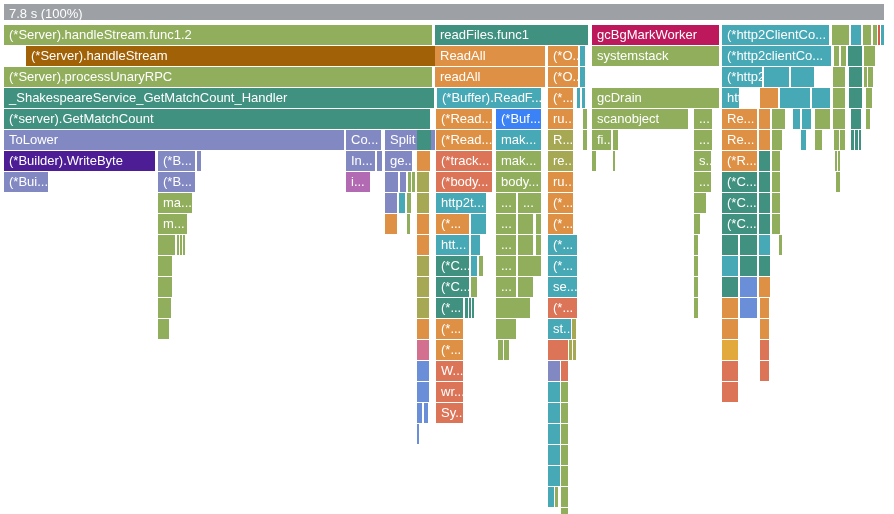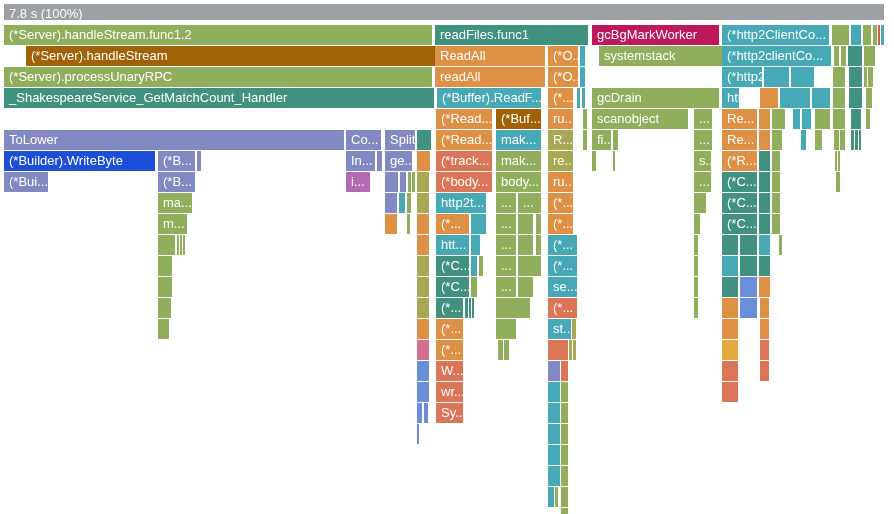--- a/index.html
+++ b/index.html
@@ -32,21 +32,21 @@
     <div class="cell tiny" style="left: 832px; top: 25px; width: 17px; height: 20px; background: rgb(144, 174, 91);"></div>
     <div class="cell tiny" style="left: 851px; top: 25px; width: 10px; height: 20px; background: rgb(71, 168, 182);"></div>
     <div class="cell tiny" style="left: 863px; top: 25px; width: 8px; height: 20px; background: rgb(144, 174, 91);"></div>
     <div class="cell tiny" style="left: 873px; top: 25px; width: 4px; height: 20px; background: rgb(144, 174, 91);"></div>
     <div class="cell tiny" style="left: 878px; top: 25px; width: 2px; height: 20px; background: rgb(220, 89, 71);"></div>
     <div class="cell tiny" style="left: 881px; top: 25px; width: 3px; height: 20px; background: rgb(71, 168, 182);"></div>
     <div class="cell" title="(*Server).handleStream" style="left: 4px; top: 46px; width: 428px; height: 20px; background: #a16207; margin-left: 22px;">(*Server).handleStream</div>
     <div class="cell" title="ReadAll" style="left: 435px; top: 46px; width: 110px; height: 20px; background: rgb(222, 145, 68);">ReadAll</div>
     <div class="cell" title="(*O..." style="left: 548px; top: 46px; width: 30px; height: 20px; background: rgb(222, 145, 68);">(*O...</div>
     <div class="cell tiny" style="left: 580px; top: 46px; width: 5px; height: 20px; background: rgb(71, 168, 182);"></div>
-    <div class="cell" title="systemstack" style="left: 592px; top: 46px; width: 127px; height: 20px; background: rgb(144, 174, 91); margin-left: 7px;">systemstack</div>
+    <div class="cell" title="systemstack" style="left: 592px; top: 46px; width: 127px; height: 20px; background: rgb(144, 174, 91);">systemstack</div>
     <div class="cell" title="(*http2clientCo..." style="left: 722px; top: 46px; width: 109px; height: 20px; background: rgb(71, 168, 182);">(*http2clientCo...</div>
     <div class="cell tiny" style="left: 834px; top: 46px; width: 5px; height: 20px; background: rgb(144, 174, 91);"></div>
     <div class="cell tiny" style="left: 841px; top: 46px; width: 5px; height: 20px; background: rgb(144, 174, 91);"></div>
     <div class="cell tiny" style="left: 848px; top: 46px; width: 14px; height: 20px; background: rgb(65, 145, 128);"></div>
     <div class="cell tiny" style="left: 864px; top: 46px; width: 11px; height: 20px; background: rgb(144, 174, 91);"></div>
     <div class="cell" title="(*Server).processUnaryRPC" style="left: 4px; top: 67px; width: 428px; height: 20px; background: rgb(144, 174, 91);">(*Server).processUnaryRPC</div>
     <div class="cell" title="readAll" style="left: 435px; top: 67px; width: 110px; height: 20px; background: rgb(222, 145, 68);">readAll</div>
     <div class="cell" title="(*O..." style="left: 548px; top: 67px; width: 30px; height: 20px; background: rgb(222, 145, 68);">(*O...</div>
     <div class="cell tiny" style="left: 580px; top: 67px; width: 5px; height: 20px; background: rgb(71, 168, 182);"></div>
     <div class="cell" title="(*http2Fr..." style="left: 722px; top: 67px; width: 40px; height: 20px; background: rgb(71, 168, 182);">(*http2Fr...</div>
@@ -62,57 +62,58 @@
     <div class="cell tiny" style="left: 577px; top: 88px; width: 3px; height: 20px; background: rgb(71, 168, 182);"></div>
     <div class="cell tiny" style="left: 582px; top: 88px; width: 3px; height: 20px; background: rgb(71, 168, 182);"></div>
     <div class="cell" title="gcDrain" style="left: 592px; top: 88px; width: 127px; height: 20px; background: rgb(144, 174, 91);">gcDrain</div>
     <div class="cell" title="htt..." style="left: 722px; top: 88px; width: 17px; height: 20px; background: rgb(71, 168, 182);">htt...</div>
     <div class="cell tiny" style="left: 760px; top: 88px; width: 18px; height: 20px; background: rgb(222, 145, 68);"></div>
     <div class="cell tiny" style="left: 780px; top: 88px; width: 30px; height: 20px; background: rgb(71, 168, 182);"></div>
     <div class="cell tiny" style="left: 812px; top: 88px; width: 18px; height: 20px; background: rgb(71, 168, 182);"></div>
     <div class="cell tiny" style="left: 833px; top: 88px; width: 12px; height: 20px; background: rgb(144, 174, 91);"></div>
     <div class="cell tiny" style="left: 849px; top: 88px; width: 13px; height: 20px; background: rgb(65, 145, 128);"></div>
     <div class="cell tiny" style="left: 866px; top: 88px; width: 6px; height: 20px; background: rgb(144, 174, 91);"></div>
+    <div class="cell" title="(*server).GetMatchCount" style="left: 4px; top: 109px; width: 426px; height: 20px; background: rgb(65, 145, 128);">(*server).GetMatchCount</div>
     <div class="cell" title="(*Read..." style="left: 436px; top: 109px; width: 56px; height: 20px; background: rgb(222, 145, 68);">(*Read...</div>
-    <div class="cell" title="(*Buf..." style="left: 496px; top: 109px; width: 45px; height: 20px; background: #a16207;">(*Buf...</div>
+    <div class="cell" title="(*Buf..." style="left: 496px; top: 109px; width: 45px; height: 20px; background: #3b82f6;">(*Buf...</div>
     <div class="cell" title="ru..." style="left: 548px; top: 109px; width: 25px; height: 20px; background: rgb(222, 145, 68);">ru...</div>
     <div class="cell tiny" style="left: 583px; top: 109px; width: 4px; height: 20px; background: rgb(144, 174, 91);"></div>
     <div class="cell" title="scanobject" style="left: 592px; top: 109px; width: 96px; height: 20px; background: rgb(144, 174, 91);">scanobject</div>
     <div class="cell" title="..." style="left: 694px; top: 109px; width: 18px; height: 20px; background: rgb(144, 174, 91);">...</div>
     <div class="cell" title="Re..." style="left: 722px; top: 109px; width: 35px; height: 20px; background: rgb(222, 145, 68);">Re...</div>
     <div class="cell tiny" style="left: 759px; top: 109px; width: 11px; height: 20px; background: rgb(222, 145, 68);"></div>
     <div class="cell tiny" style="left: 772px; top: 109px; width: 13px; height: 20px; background: rgb(144, 174, 91);"></div>
     <div class="cell tiny" style="left: 793px; top: 109px; width: 7px; height: 20px; background: rgb(71, 168, 182);"></div>
     <div class="cell tiny" style="left: 802px; top: 109px; width: 9px; height: 20px; background: rgb(71, 168, 182);"></div>
     <div class="cell tiny" style="left: 815px; top: 109px; width: 15px; height: 20px; background: rgb(144, 174, 91);"></div>
     <div class="cell tiny" style="left: 833px; top: 109px; width: 12px; height: 20px; background: rgb(144, 174, 91);"></div>
     <div class="cell tiny" style="left: 851px; top: 109px; width: 10px; height: 20px; background: rgb(65, 145, 128);"></div>
     <div class="cell tiny" style="left: 866px; top: 109px; width: 4px; height: 20px; background: rgb(144, 174, 91);"></div>
     <div class="cell" title="ToLower" style="left: 4px; top: 130px; width: 340px; height: 20px; background: rgb(130, 137, 194);">ToLower</div>
     <div class="cell" title="Co..." style="left: 346px; top: 130px; width: 35px; height: 20px; background: rgb(130, 137, 194);">Co...</div>
-    <div class="cell" title="Split" style="left: 385px; top: 130px; width: 30px; height: 20px; background: rgb(130, 137, 194);">Split</div>
+    <div class="cell" title="Split" style="left: 385px; top: 130px; width: 50px; height: 20px; background: rgb(130, 137, 194);">Split</div>
     <div class="cell tiny" style="left: 417px; top: 130px; width: 14px; height: 20px; background: rgb(65, 145, 128);"></div>
     <div class="cell" title="(*Read..." style="left: 436px; top: 130px; width: 56px; height: 20px; background: rgb(222, 145, 68);">(*Read...</div>
     <div class="cell" title="mak..." style="left: 496px; top: 130px; width: 45px; height: 20px; background: rgb(71, 168, 182);">mak...</div>
     <div class="cell" title="R..." style="left: 548px; top: 130px; width: 25px; height: 20px; background: rgb(166, 168, 84);">R...</div>
     <div class="cell tiny" style="left: 583px; top: 130px; width: 4px; height: 20px; background: rgb(144, 174, 91);"></div>
     <div class="cell" title="fi..." style="left: 592px; top: 130px; width: 19px; height: 20px; background: rgb(144, 174, 91);">fi...</div>
     <div class="cell tiny" style="left: 613px; top: 130px; width: 5px; height: 20px; background: rgb(144, 174, 91);"></div>
     <div class="cell" title="..." style="left: 694px; top: 130px; width: 18px; height: 20px; background: rgb(144, 174, 91);">...</div>
     <div class="cell" title="Re..." style="left: 722px; top: 130px; width: 35px; height: 20px; background: rgb(222, 145, 68);">Re...</div>
     <div class="cell tiny" style="left: 759px; top: 130px; width: 11px; height: 20px; background: rgb(222, 145, 68);"></div>
     <div class="cell tiny" style="left: 772px; top: 130px; width: 10px; height: 20px; background: rgb(144, 174, 91);"></div>
     <div class="cell tiny" style="left: 801px; top: 130px; width: 5px; height: 20px; background: rgb(71, 168, 182);"></div>
     <div class="cell tiny" style="left: 815px; top: 130px; width: 7px; height: 20px; background: rgb(144, 174, 91);"></div>
     <div class="cell tiny" style="left: 834px; top: 130px; width: 5px; height: 20px; background: rgb(144, 174, 91);"></div>
     <div class="cell tiny" style="left: 840px; top: 130px; width: 5px; height: 20px; background: rgb(144, 174, 91);"></div>
     <div class="cell tiny" style="left: 851px; top: 130px; width: 3px; height: 20px; background: rgb(65, 145, 128);"></div>
     <div class="cell tiny" style="left: 855px; top: 130px; width: 3px; height: 20px; background: rgb(65, 145, 128);"></div>
     <div class="cell tiny" style="left: 859px; top: 130px; width: 2px; height: 20px; background: rgb(65, 145, 128);"></div>
-    <div class="cell" title="(*Builder).WriteByte" style="left: 4px; top: 151px; width: 151px; height: 20px; background: #1d4ed8;">(*Builder).WriteByte</div>
+    <div class="cell" title="(*Builder).WriteByte" style="left: 4px; top: 151px; width: 151px; height: 20px; background: #4c1d95;">(*Builder).WriteByte</div>
     <div class="cell" title="(*B..." style="left: 158px; top: 151px; width: 37px; height: 20px; background: rgb(130, 137, 194);">(*B...</div>
     <div class="cell tiny" style="left: 197px; top: 151px; width: 4px; height: 20px; background: rgb(130, 137, 194);"></div>
     <div class="cell" title="In..." style="left: 346px; top: 151px; width: 29px; height: 20px; background: rgb(130, 137, 194);">In...</div>
     <div class="cell tiny" style="left: 377px; top: 151px; width: 5px; height: 20px; background: rgb(130, 137, 194);"></div>
     <div class="cell" title="ge..." style="left: 385px; top: 151px; width: 27px; height: 20px; background: rgb(130, 137, 194);">ge...</div>
     <div class="cell tiny" style="left: 417px; top: 151px; width: 13px; height: 20px; background: rgb(222, 145, 68);"></div>
     <div class="cell" title="(*track..." style="left: 436px; top: 151px; width: 56px; height: 20px; background: rgb(220, 116, 88);">(*track...</div>
     <div class="cell" title="mak..." style="left: 496px; top: 151px; width: 45px; height: 20px; background: rgb(144, 174, 91);">mak...</div>
     <div class="cell" title="re..." style="left: 548px; top: 151px; width: 25px; height: 20px; background: rgb(166, 168, 84);">re...</div>
     <div class="cell tiny" style="left: 592px; top: 151px; width: 4px; height: 20px; background: rgb(144, 174, 91);"></div>

